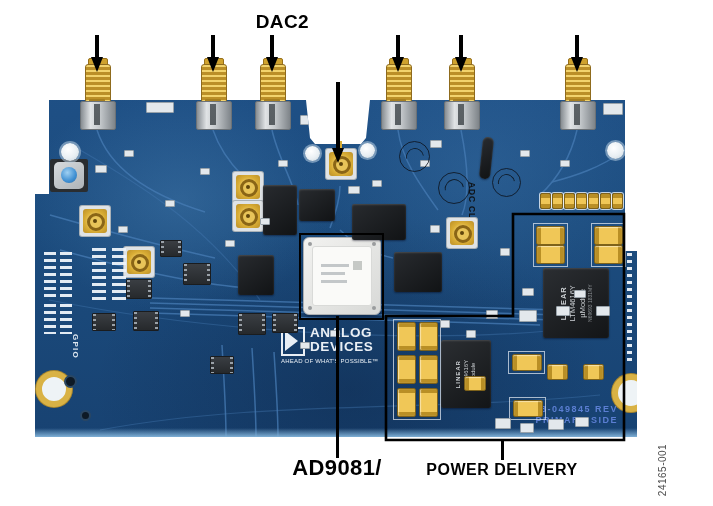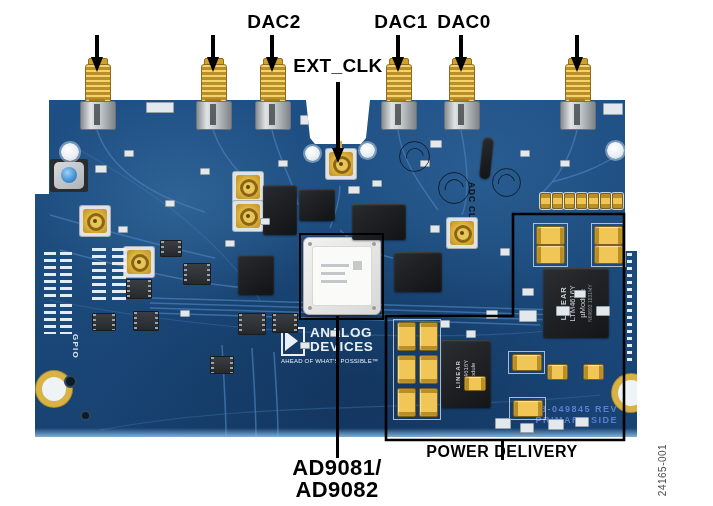--- a/index.html
+++ b/index.html
@@ -342,24 +342,21 @@
     <div class="smaslot" style="left:574px;top:104px;"></div>
   </div>
       <div style="position:absolute;left:338px;top:141px;width:4px;height:9px;background:#d9ad35;"></div>
     </div>
 
   <svg class="abs" width="713" height="506" style="left:0;top:0;pointer-events:none;">
     <path d="M513 214 H624 V440 H386 V316 H513 Z" fill="none" stroke="#000" stroke-width="2.6"></path>
   </svg>
   <div class="chipbox"></div>
 
-  <div class="lbl" style="left:239px;top:11px;width:70px;">DAC2</div>
-  <div class="lbl" style="left:366px;top:11px;width:70px;">DAC1</div>
-  <div class="lbl" style="left:429px;top:11px;width:70px;">DAC0</div>
-  <div class="lbl" style="left:288px;top:55px;width:100px;">EXT_CLK</div>
+  <div class="lbl" style="left:239px;top:11px;width:70px;text-align:right;">DAC2</div>
 
   <div id="arrows">
       <div class="shaft" style="left:95.25px;top:35px;height:23px;"></div>
       <div class="ahead" style="left:90.5px;top:57px;"></div>
       <div class="shaft" style="left:211.25px;top:35px;height:23px;"></div>
       <div class="ahead" style="left:206.5px;top:57px;"></div>
       <div class="shaft" style="left:270.25px;top:35px;height:23px;"></div>
       <div class="ahead" style="left:265.5px;top:57px;"></div>
       <div class="shaft" style="left:396.25px;top:35px;height:23px;"></div>
       <div class="ahead" style="left:391.5px;top:57px;"></div>
@@ -368,19 +365,18 @@
       <div class="shaft" style="left:575.25px;top:35px;height:23px;"></div>
       <div class="ahead" style="left:570.5px;top:57px;"></div>
     </div>
 
   <div class="shaft" style="left:336.2px;top:82px;height:66px;"></div>
   <div class="ahead" style="left:331.5px;top:148px;"></div>
 
   <div class="shaft" style="left:335.5px;top:316px;height:142px;"></div>
   <div class="lbl" style="left:277px;top:457px;width:120px;font-size:22px;line-height:22px;">
     <div>AD9081/</div>
-    <div>AD9082</div>
   </div>
   <div class="shaft" style="left:500.5px;top:440px;height:20px;"></div>
-  <div class="lbl" style="left:412px;top:443px;width:180px;font-size:16px;letter-spacing:.5px;">POWER DELIVERY</div>
+  <div class="lbl" style="left:412px;top:461px;width:180px;font-size:16px;letter-spacing:.5px;">POWER DELIVERY</div>
 
   <div class="fignum">24165-001</div>
 </div>
 
 </body></html>

